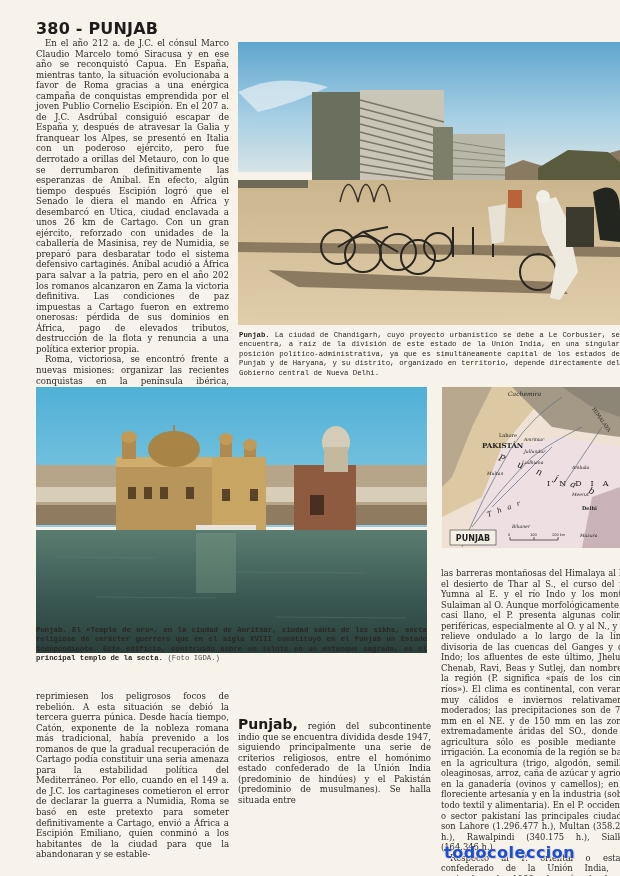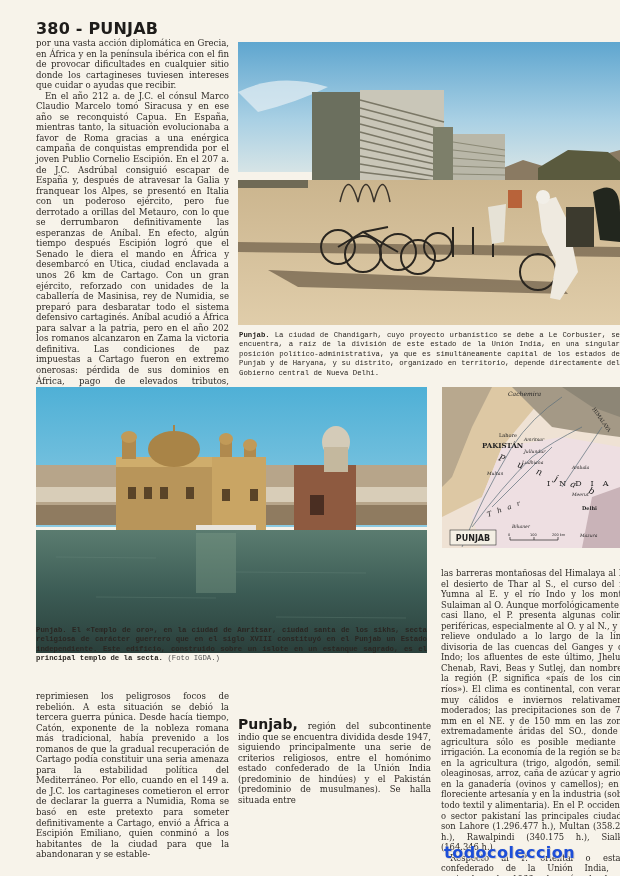--- a/index.html
+++ b/index.html
@@ -46,21 +46,20 @@
 </head>
 <body>
 
 <div class="header">
   <span>380</span>
   <span>-</span>
   <span>PUNJAB</span>
 </div>
 
 <div class="col" style="left:36px; top:38px; width:193px;">
-  <p>por una vasta acción diplomática en Grecia, en África y en la península ibérica con el fin de provocar dificultades en cualquier sitio donde los cartagineses tuviesen intereses que cuidar o ayudas que recibir.</p>
   <p class="indent">En el año 212 a. de J.C. el cónsul Marco Claudio Marcelo tomó Siracusa y en ese año se reconquistó Capua. En España, mientras tanto, la situación evolucionaba a favor de Roma gracias a una enérgica campaña de conquistas emprendida por el joven Publio Cornelio Escipión. En el 207 a. de J.C. Asdrúbal consiguió escapar de España y, después de atravesar la Galia y franquear los Alpes, se presentó en Italia con un poderoso ejército, pero fue derrotado a orillas del Metauro, con lo que se derrumbaron definitivamente las esperanzas de Aníbal. En efecto, algún tiempo después Escipión logró que el Senado le diera el mando en África y desembarcó en Utica, ciudad enclavada a unos 26 km de Cartago. Con un gran ejército, reforzado con unidades de la caballería de Masinisa, rey de Numidia, se preparó para desbaratar todo el sistema defensivo cartaginés. Aníbal acudió a África para salvar a la patria, pero en el año 202 los romanos alcanzaron en Zama la victoria definitiva. Las condiciones de paz impuestas a Cartago fueron en extremo onerosas: pérdida de sus dominios en África, pago de elevados tributos, destrucción de la flota y renuncia a una política exterior propia.</p>
   <p class="indent"><span>Roma, victoriosa, se encontró frente a nuevas misiones: organizar las recientes conquistas en la península ibérica, establecer el orden en Grecia e imponer su hegemonía a todos los países del Mediterráneo oriental. Era necesario que por todas partes se extendiese la</span> <em>pax romana</em> <span>y se</span></p>
 </div>
 
 <div class="photo" style="left:238px; top:42px; width:382px; height:283px;">
   <svg width="382" height="283" viewBox="0 0 382 283">
     <defs>
       <linearGradient id="sky1" x1="0" y1="0" x2="0" y2="1">
         <stop offset="0" stop-color="#5fa6cf"></stop>
         <stop offset="0.6" stop-color="#a9d0e4"></stop>

